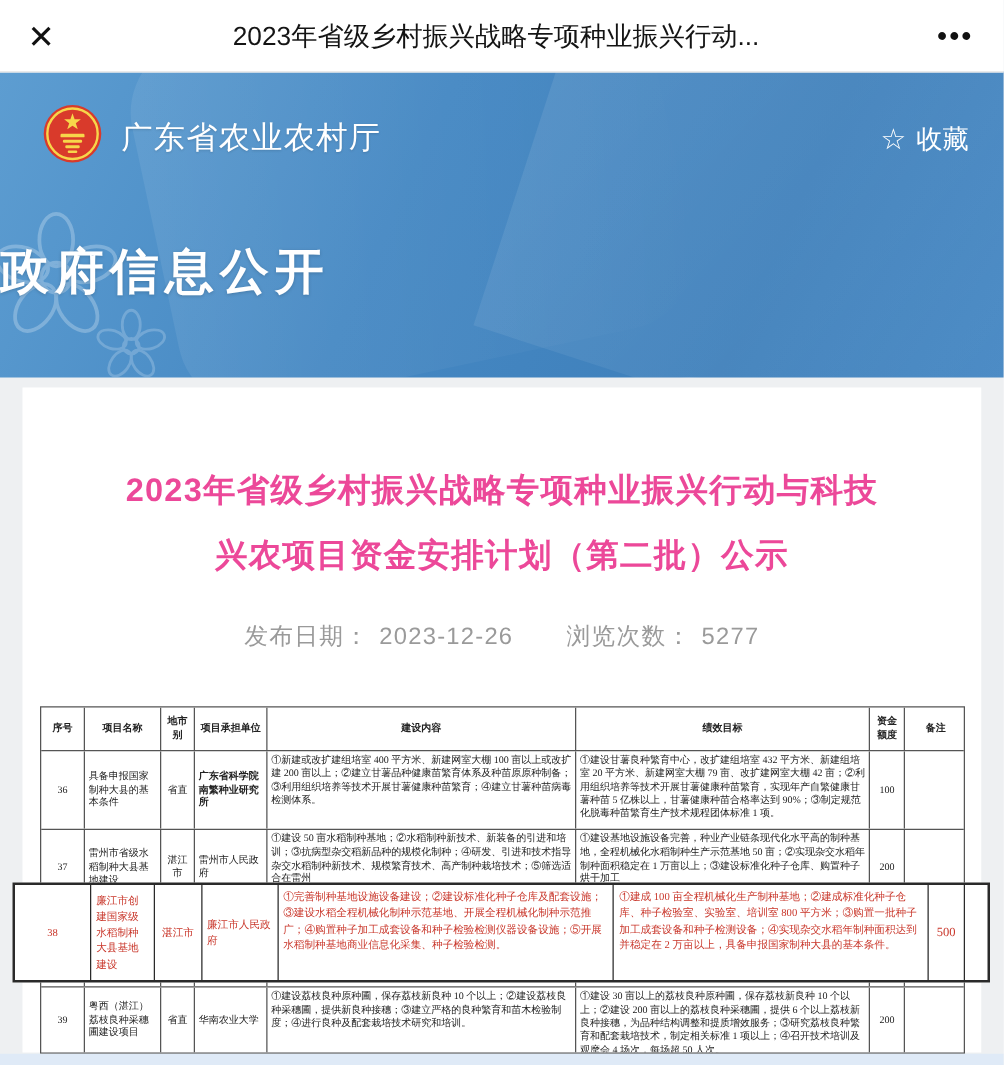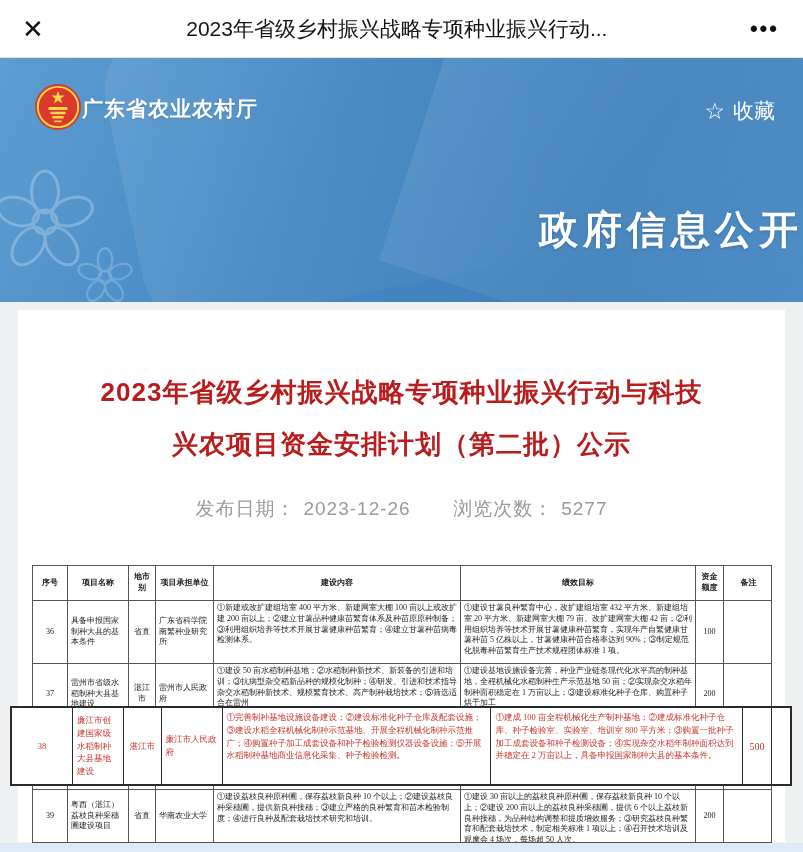--- a/index.html
+++ b/index.html
@@ -28,30 +28,30 @@
   .streak1{position:absolute;width:560px;height:420px;left:430px;top:-120px;
     background:linear-gradient(115deg,rgba(255,255,255,0.10),rgba(255,255,255,0));transform:rotate(18deg);}
   .streak2{position:absolute;width:420px;height:300px;left:120px;top:-60px;
     background:linear-gradient(100deg,rgba(255,255,255,0.08),rgba(255,255,255,0));transform:rotate(-12deg);border-radius:60px;}
   .flower{position:absolute;opacity:0.35;}
   .flower svg{display:block;}
   .fl1{left:-30px;top:90px;}
   .fl2{left:60px;top:175px;opacity:0.28;}
   .swoosh{position:absolute;left:480px;top:228px;width:90px;height:70px;opacity:0.5;}
   .agline{position:absolute;left:34px;top:26px;display:flex;align-items:center;}
-  .agname{color:#ffffff;font-size:21px;font-weight:bold;letter-spacing:1px;text-shadow:0 1px 2px rgba(0,0,0,0.15);}
+  .agname{color:#ffffff;font-size:25px;font-weight:normal;margin-left:15px;letter-spacing:1px;text-shadow:0 1px 2px rgba(0,0,0,0.15);}
   .fav{position:absolute;right:28px;top:40px;color:#ffffff;font-size:21px;display:flex;align-items:center;cursor:pointer;}
   .fav .star{font-size:23px;margin-right:8px;}
   .banner-title{
-    position:absolute;left:0;top:146px;width:100%;text-align:right;color:#ffffff;
+    position:absolute;left:0;top:133px;width:100%;text-align:left;color:#ffffff;
     font-size:39px;font-weight:bold;letter-spacing:5px;text-shadow:0 1px 3px rgba(0,0,0,0.18);
   }
   
   .card{position:absolute;left:18px;top:310px;width:767px;height:532px;background:#ffffff;z-index:1;}
-  .art-title{margin:0;padding-top:56px;text-align:center;color:#b91c1c;font-weight:bold;font-size:26px;line-height:2.0;letter-spacing:1px;}
+  .art-title{margin:0;padding-top:56px;text-align:center;color:#ec4899;font-weight:bold;font-size:26px;line-height:2.0;letter-spacing:1px;}
   .meta{text-align:center;color:#9a9a9a;font-size:19px;margin-top:26px;letter-spacing:1px;}
   .meta span{margin:0 4px;}
   
   .gtable{
     position:absolute;left:14px;top:255px;width:740px;
     border:1px solid #555;box-sizing:border-box;
     font-family:"Liberation Serif","DejaVu Serif",serif;color:#222;font-size:8px;line-height:1.35;
   }
   .trow{display:flex;overflow:hidden;border-bottom:1px solid #555;}
   .trow:last-child{border-bottom:none;}
@@ -158,21 +158,21 @@
         <div class="tcell" style="width: 58px; flex: 0 0 58px;">项目承担单位</div>
         <div class="tcell" style="width: 247px; flex: 0 0 247px;">建设内容</div>
         <div class="tcell" style="width: 235px; flex: 0 0 235px;">绩效目标</div>
         <div class="tcell" style="width: 28px; flex: 0 0 28px;">资金额度</div>
         <div class="tcell" style="width: 49px; flex: 0 0 49px;">备注</div>
       </div>
       <div class="trow" style="height: 62px;">
         <div class="tcell center" style="width: 35px; flex: 0 0 35px;">36</div>
         <div class="tcell midleft" style="width: 61px; flex: 0 0 61px;">具备申报国家制种大县的基本条件</div>
         <div class="tcell center" style="width: 27px; flex: 0 0 27px;">省直</div>
-        <div class="tcell midleft" style="width: 58px; flex: 0 0 58px;">广东省科学院南繁种业研究所</div>
+        <div class="tcell midleft" style="width: 58px; flex: 0 0 58px; font-weight: bold;">广东省科学院南繁种业研究所</div>
         <div class="tcell" style="width: 247px; flex: 0 0 247px;">①新建或改扩建组培室 400 平方米、新建网室大棚 100 亩以上或改扩建 200 亩以上；②建立甘薯品种健康苗繁育体系及种苗原原种制备；③利用组织培养等技术开展甘薯健康种苗繁育；④建立甘薯种苗病毒检测体系。</div>
         <div class="tcell" style="width: 235px; flex: 0 0 235px;">①建设甘薯良种繁育中心，改扩建组培室 432 平方米、新建组培室 20 平方米、新建网室大棚 79 亩、改扩建网室大棚 42 亩；②利用组织培养等技术开展甘薯健康种苗繁育，实现年产自繁健康甘薯种苗 5 亿株以上，甘薯健康种苗合格率达到 90%；③制定规范化脱毒种苗繁育生产技术规程团体标准 1 项。</div>
         <div class="tcell center" style="width: 28px; flex: 0 0 28px;">100</div>
         <div class="tcell center" style="width: 49px; flex: 0 0 49px;"></div>
       </div>
       <div class="trow" style="height: 60px;">
         <div class="tcell center" style="width: 35px; flex: 0 0 35px;">37</div>
         <div class="tcell midleft" style="width: 61px; flex: 0 0 61px;">雷州市省级水稻制种大县基地建设</div>
         <div class="tcell center" style="width: 27px; flex: 0 0 27px;">湛江市</div>
         <div class="tcell midleft" style="width: 58px; flex: 0 0 58px;">雷州市人民政府</div>

